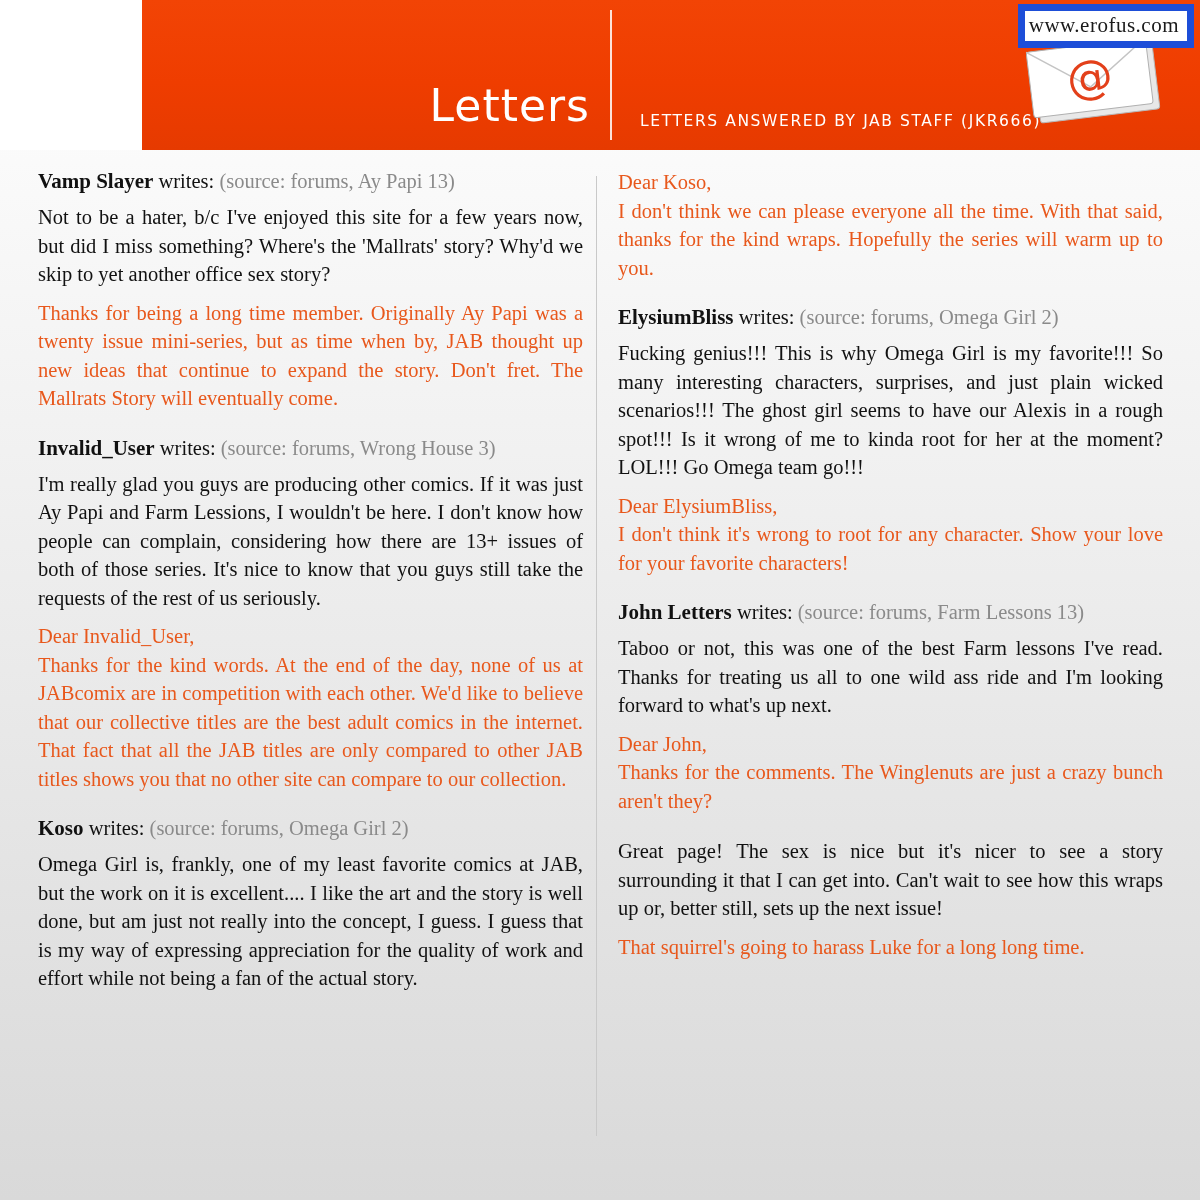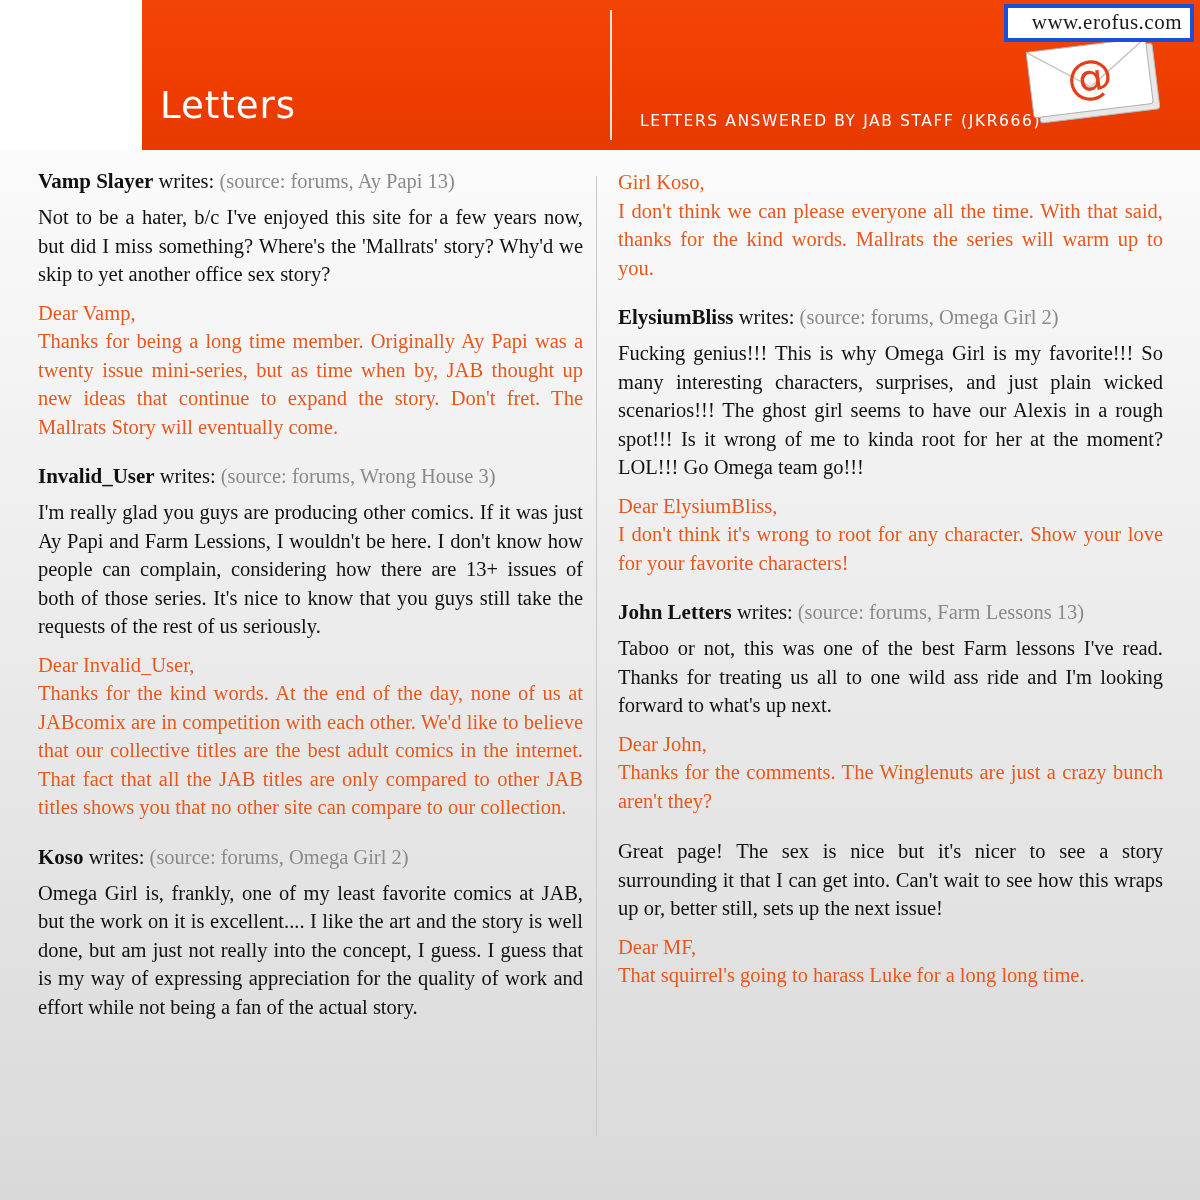--- a/index.html
+++ b/index.html
@@ -43,47 +43,47 @@
     position: absolute;
     top: 10px;
     left: 610px;
     width: 2px;
     height: 130px;
     background: rgba(255,255,255,0.85);
   }
   .header-title {
     position: absolute;
     top: 82px;
-    left: 160px;
+    left: 150px;
     width: 440px;
-    text-align: left;
+    text-align: right;
     color: #ffffff;
     font-family: "DejaVu Sans", sans-serif;
-    font-size: 37px;
+    font-size: 44px;
     font-weight: 400;
     letter-spacing: 1px;
     line-height: 48px;
   }
   .header-subtitle {
     position: absolute;
     top: 112px;
     left: 640px;
     color: #ffffff;
     font-family: "DejaVu Sans", sans-serif;
     font-size: 15.5px;
     letter-spacing: 1.6px;
     white-space: nowrap;
   }
   .watermark {
     position: absolute;
     top: 4px;
     right: 6px;
     background: #ffffff;
-    border: 4px solid #1d4ed8;
-    padding: 2px 8px 3px 24px;
+    border: 7px solid #1d4ed8;
+    padding: 2px 8px 3px 4px;
     font-family: "Liberation Serif", serif;
     font-size: 21px;
     color: #1a1a1a;
     letter-spacing: 0.5px;
     z-index: 5;
   }
   .envelope {
     position: absolute;
     top: 34px;
     right: 28px;
@@ -177,56 +177,54 @@
   </div>
 
   <div class="columns">
     <div class="col-rule"></div>
 
     <div class="col col-left" id="left-col">
         <div class="block">
           <div class="q-head"><span class="q-name">Vamp Slayer</span><span> writes:</span> <span class="q-source">(source: forums, Ay Papi 13)</span></div>
           <div class="q-body">Not to be a hater, b/c I've enjoyed this site for a few years now, but did I miss something? Where's the 'Mallrats' story? Why'd we skip to yet another office sex story?</div>
           <div class="spacer-sm"></div>
-          <div class="a-head">Dear Vamp,</div>
           <div class="a-body">Thanks for being a long time member. Originally Ay Papi was a twenty issue mini-series, but as time when by, JAB thought up new ideas that continue to expand the story. Don't fret. The Mallrats Story will eventually come.</div>
         </div>
         <div class="block">
           <div class="q-head"><span class="q-name">Invalid_User</span><span> writes:</span> <span class="q-source">(source: forums, Wrong House 3)</span></div>
           <div class="q-body">I'm really glad you guys are producing other comics. If it was just Ay Papi and Farm Lessions, I wouldn't be here. I don't know how people can complain, considering how there are 13+ issues of both of those series. It's nice to know that you guys still take the requests of the rest of us seriously.</div>
           <div class="spacer-sm"></div>
           <div class="a-head">Dear Invalid_User,</div>
           <div class="a-body">Thanks for the kind words. At the end of the day, none of us at JABcomix are in competition with each other. We'd like to believe that our collective titles are the best adult comics in the internet. That fact that all the JAB titles are only compared to other JAB titles shows you that no other site can compare to our collection.</div>
         </div>
         <div class="block">
           <div class="q-head"><span class="q-name">Koso</span><span> writes:</span> <span class="q-source">(source: forums, Omega Girl 2)</span></div>
           <div class="q-body">Omega Girl is, frankly, one of my least favorite comics at JAB, but the work on it is excellent.... I like the art and the story is well done, but am just not really into the concept, I guess. I guess that is my way of expressing appreciation for the quality of work and effort while not being a fan of the actual story.</div>
         </div>
       </div>
     <div class="col col-right" id="right-col">
         <div class="block">
-          <div class="a-head">Girl Koso,</div>
-          <div class="a-body">I don't think we can please everyone all the time. With that said, thanks for the kind words. Mallrats the series will warm up to you.</div>
+          <div class="a-head">Dear Koso,</div>
+          <div class="a-body">I don't think we can please everyone all the time. With that said, thanks for the kind wraps. Hopefully the series will warm up to you.</div>
         </div>
         <div class="block">
           <div class="q-head"><span class="q-name">ElysiumBliss</span><span> writes:</span> <span class="q-source">(source: forums, Omega Girl 2)</span></div>
           <div class="q-body">Fucking genius!!! This is why Omega Girl is my favorite!!! So many interesting characters, surprises, and just plain wicked scenarios!!! The ghost girl seems to have our Alexis in a rough spot!!! Is it wrong of me to kinda root for her at the moment? LOL!!! Go Omega team go!!!</div>
           <div class="spacer-sm"></div>
           <div class="a-head">Dear ElysiumBliss,</div>
           <div class="a-body">I don't think it's wrong to root for any character. Show your love for your favorite characters!</div>
         </div>
         <div class="block">
           <div class="q-head"><span class="q-name">John Letters</span><span> writes:</span> <span class="q-source">(source: forums, Farm Lessons 13)</span></div>
           <div class="q-body">Taboo or not, this was one of the best Farm lessons I've read. Thanks for treating us all to one wild ass ride and I'm looking forward to what's up next.</div>
           <div class="spacer-sm"></div>
           <div class="a-head">Dear John,</div>
           <div class="a-body">Thanks for the comments. The Winglenuts are just a crazy bunch aren't they?</div>
         </div>
         <div class="block">
           <div class="q-body">Great page! The sex is nice but it's nicer to see a story surrounding it that I can get into. Can't wait to see how this wraps up or, better still, sets up the next issue!</div>
           <div class="spacer-sm"></div>
-          <div class="a-head">Dear MF,</div>
           <div class="a-body">That squirrel's going to harass Luke for a long long time.</div>
         </div>
       </div>
   </div>
 
 </div>
 
 </body></html>

